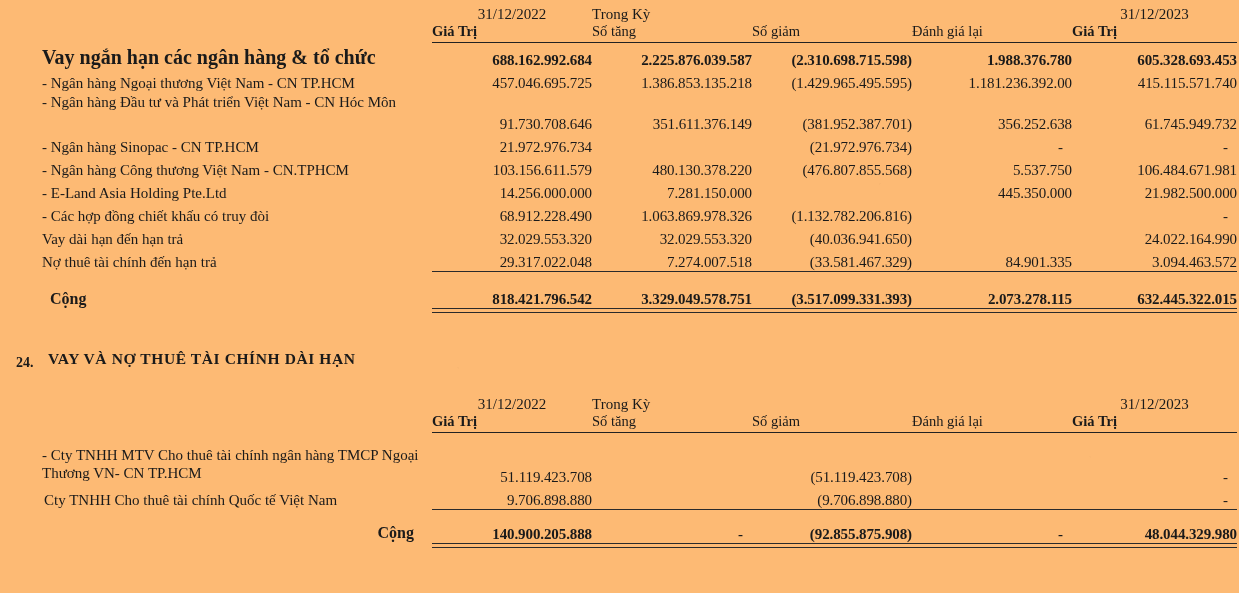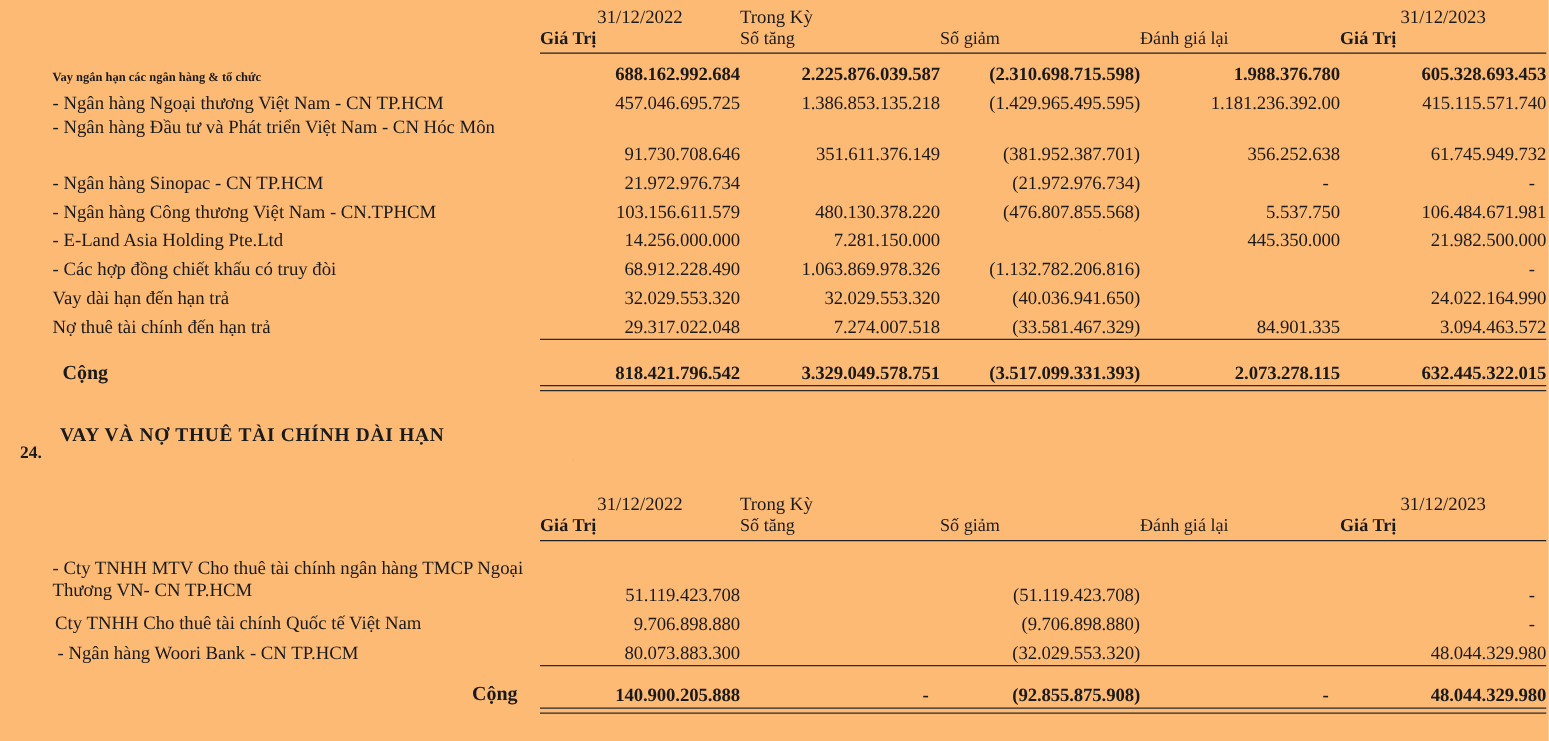--- a/index.html
+++ b/index.html
@@ -81,21 +81,21 @@
   }
   .rule-gap { border: none; }
 
   
   .lbl {
     font-size: 15px;
     text-align: left;
     padding: 2px 4px 2px 8px;
     line-height: 1.22;
   }
-  .lbl.bold { font-weight: bold; font-size: 10px; }
+  .lbl.bold { font-weight: bold; font-size: 20px; }
   .lbl.total {
     font-weight: bold;
     font-size: 16px;
     padding-left: 8px;
   }
   .lbl.total-right {
     font-weight: bold;
     font-size: 16px;
     text-align: right;
     padding-right: 18px;
@@ -260,21 +260,21 @@
       </tr>
       <tr class="rule-row dbl-outer">
         <td class="rule-gap"></td>
         <td class="dl2" colspan="4" style="height:3px"></td>
         <td class="dl2" style="height:3px"></td>
       </tr>
     </tbody>
   </table>
 
   <div class="sec-num" style="left:16px; top:355px;">24.</div>
-  <div class="section-heading" style="left:48px; top:340px;">VAY VÀ NỢ THUÊ TÀI CHÍNH DÀI HẠN</div>
+  <div class="section-heading" style="left:48px; top:350px;">VAY VÀ NỢ THUÊ TÀI CHÍNH DÀI HẠN</div>
 
   <table class="fin" id="tbl-long" style="left:42px; top:396px; width:1180px;">
     <colgroup>
       <col class="c-label">
         <col class="c-num">
         <col class="c-num">
         <col class="c-num">
         <col class="c-num">
         <col class="c-num-l">
     </colgroup>
@@ -311,28 +311,20 @@
         <td class="num"></td>
         <td class="num dash">-</td>
       </tr>
       <tr class="std">
         <td class="lbl" style="padding-left:2px">Cty TNHH Cho thuê tài chính Quốc tế Việt Nam</td>
         <td class="num">9.706.898.880</td>
         <td class="num"></td>
         <td class="num">(9.706.898.880)</td>
         <td class="num"></td>
         <td class="num dash">-</td>
-      </tr>
-      <tr class="std">
-        <td class="lbl" style="padding-left:4px">- Ngân hàng Woori Bank - CN TP.HCM</td>
-        <td class="num">80.073.883.300</td>
-        <td class="num"></td>
-        <td class="num">(32.029.553.320)</td>
-        <td class="num"></td>
-        <td class="num">48.044.329.980</td>
       </tr>
       <tr class="rule-row u-top">
         <td class="rule-gap"></td>
         <td class="ul" colspan="4"></td>
         <td class="ul"></td>
       </tr>
       <tr style="height:5px">
           <td colspan="6"></td>
         </tr>
       <tr class="tall dbl">

